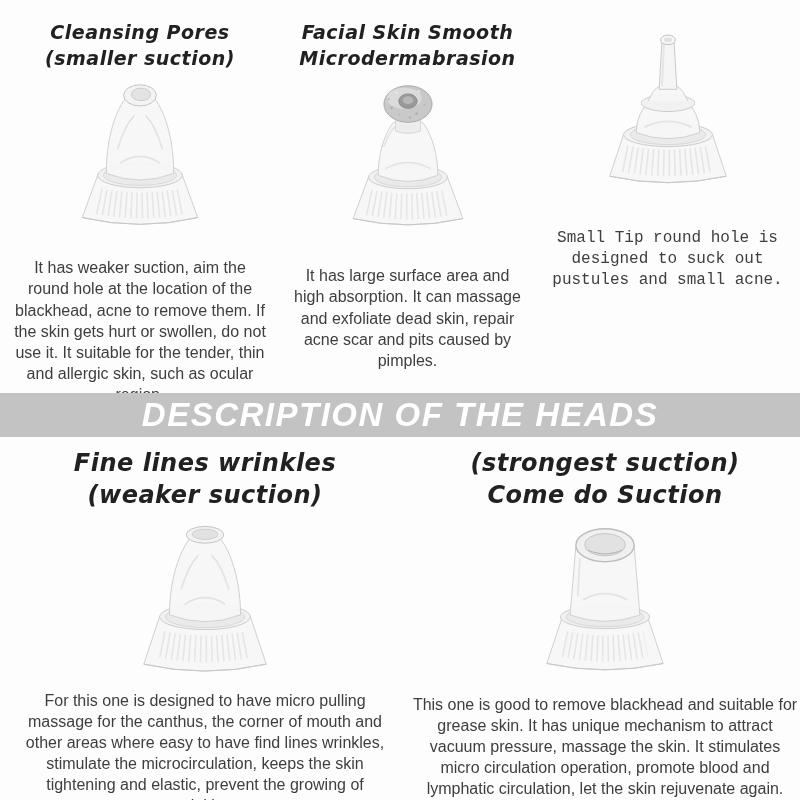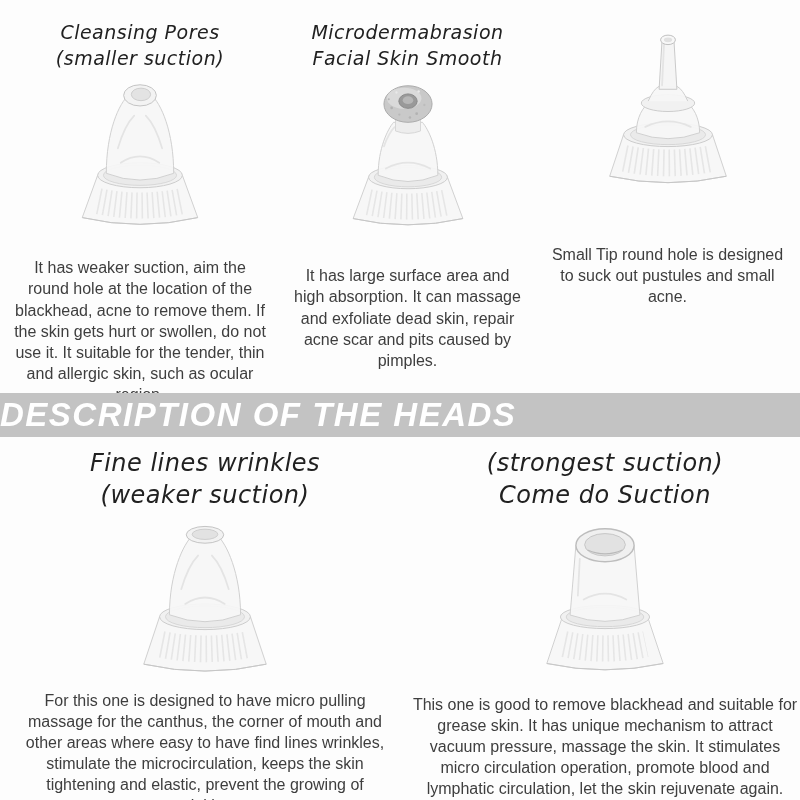--- a/index.html
+++ b/index.html
@@ -3,30 +3,30 @@
 <meta charset="utf-8">
 <style>
   html,body{margin:0;padding:0;background:#ffffff;}
   .page{position:relative;width:800px;height:800px;background:#fdfdfd;overflow:hidden;
         font-family:"Liberation Sans",sans-serif;}
   .top-row{position:absolute;top:20px;left:0;width:800px;display:flex;}
   .tcol{display:flex;flex-direction:column;align-items:center;}
   .tcol1{width:280px;}
   .tcol2{width:255px;}
   .tcol3{width:265px;}
-  .head-title{font-family:"DejaVu Sans","Liberation Sans",sans-serif;font-weight:normal;
+  .head-title{font-family:"DejaVu Sans","Liberation Sans",sans-serif;font-weight:bold;
               font-style:italic;font-size:19px;line-height:1.35;color:#212121;
               text-align:center;letter-spacing:0.5px;}
   .head-desc{font-size:16px;line-height:1.32;color:#3e3e3e;text-align:center;}
   .tcol1 .head-desc{width:256px;margin-top:24px;}
   .tcol2 .head-desc{width:230px;margin-top:32px;}
-  .tcol3 .head-desc{width:238px;margin-top:48px;}
+  .tcol3 .head-desc{width:238px;margin-top:32px;font-family:Liberation Mono, monospace;}
   .head-img{margin-top:8px;line-height:0;}
   .banner{position:absolute;top:393px;left:0;width:800px;height:44px;background:#c3c3c3;
-          display:flex;align-items:center;}
+          display:flex;align-items:center;justify-content:center;}
   .banner-text{font-family:"Liberation Sans",sans-serif;font-weight:bold;font-style:italic;
                font-size:33px;color:#ffffff;letter-spacing:1.5px;white-space:nowrap;}
   .bottom-row{position:absolute;top:447px;left:0;width:800px;display:flex;}
   .bcol{display:flex;flex-direction:column;align-items:center;}
   .bcol-left{width:410px;}
   .bcol-right{width:390px;}
   .bcol .head-title{font-size:24px;}
   .bcol-left .head-desc{width:368px;margin-top:12px;}
   .bcol-right .head-desc{width:388px;margin-top:14px;}
   svg .plastic{fill:#f6f6f6;fill-opacity:0.93;stroke:#cfcfcf;stroke-width:1;}
@@ -61,22 +61,22 @@
           <path d="M55,87 Q75,74 95,87" class="refl"></path>
           <ellipse cx="75" cy="17" rx="17" ry="11" fill="#f3f3f3" stroke="#c2c2c2"></ellipse>
           <ellipse cx="76" cy="16" rx="10" ry="6.5" fill="#e3e3e3" stroke="#cccccc"></ellipse>
         </svg>
       </div>
       <div class="head-desc">It has weaker suction, aim the round hole at the location of the blackhead, acne to remove them. If the skin gets hurt or swollen, do not use it. It suitable for the tender, thin and allergic skin, such as ocular region.</div>
     </div>
 
     <div class="tcol tcol2">
       <div class="head-title">
+        <div>Facial Skin Smooth</div>
         <div>Microdermabrasion</div>
-        <div>Facial Skin Smooth</div>
       </div>
       <div class="head-img">
         <svg width="148" height="154" viewBox="0 0 150 160">
           <path d="M34,102 L18,145 Q75,158 132,145 L116,102 Z" class="plastic"></path>
           <path d="M34,128 Q75,137 116,128" class="ribs"></path>
           <path d="M18,145 Q75,158 132,145" class="edge"></path>
           <ellipse cx="75" cy="102" rx="41" ry="12" class="rim"></ellipse>
           <ellipse cx="75" cy="102" rx="35" ry="10" class="rim-inner"></ellipse>
           <path d="M44,100 C44,72 54,52 60,45 L90,45 C96,52 106,72 106,100 Q75,113 44,100 Z" class="plastic"></path>
           <path d="M52,93 Q75,81 98,93" class="refl"></path>

